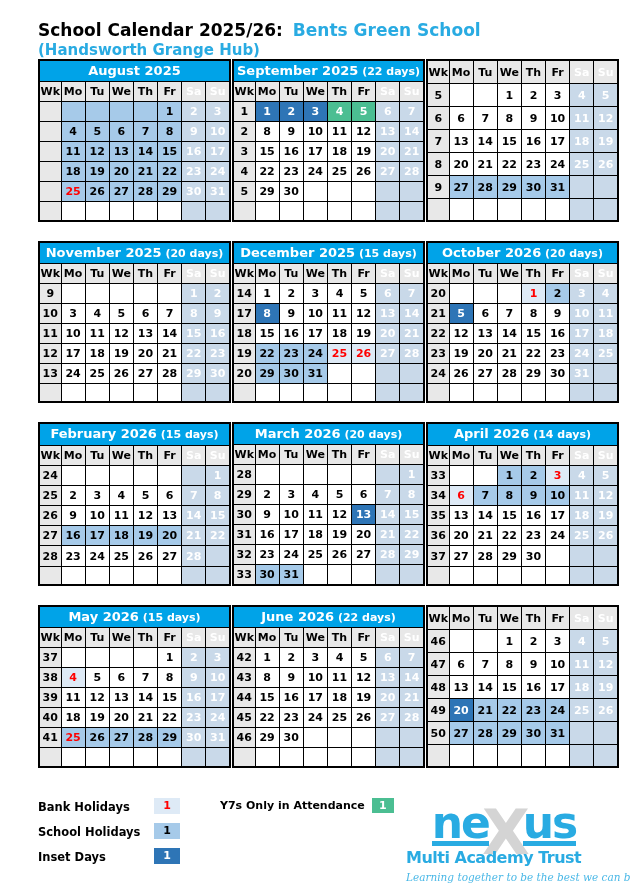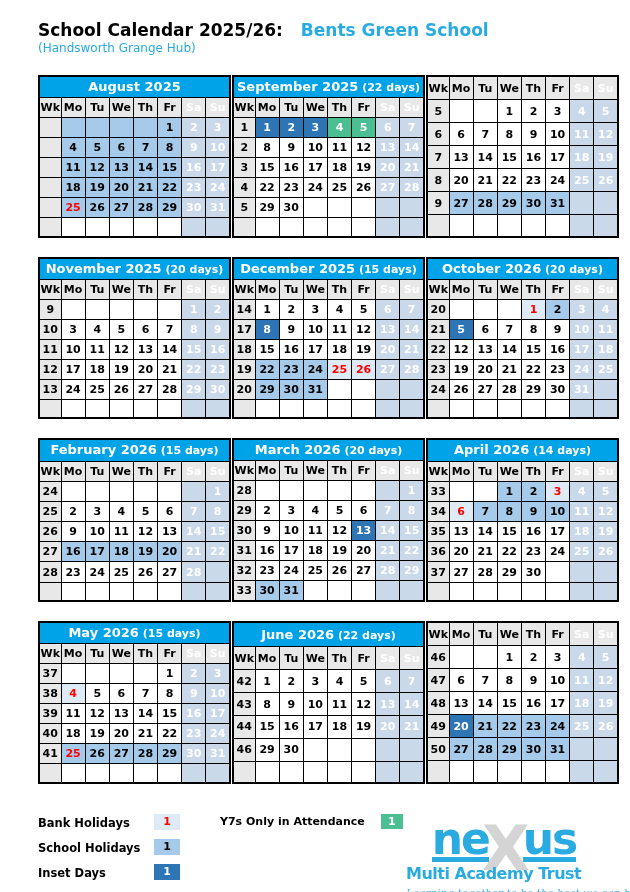--- a/index.html
+++ b/index.html
@@ -8,22 +8,22 @@
     --red:#FF0000; --xgray:#D4D4D4;
   }
   *{margin:0;padding:0;box-sizing:border-box;}
   body{
     width:630px;height:892px;background:#fff;
     font-family:"DejaVu Sans","Liberation Sans",sans-serif;
     padding:20px 28px 0 38px;overflow:hidden;
   }
   .titlebar{font-size:17px;font-weight:bold;line-height:1.2;}
   .t-main{color:#000;}
-  .t-school{color:var(--accent);margin-left:18px;}
-  .t-hub{font-size:12px;font-weight:normal;color:var(--accent);margin-top:1px;margin-bottom:20px;}
+  .t-school{color:var(--accent);margin-left:10px;}
+  .t-hub{font-size:15px;font-weight:bold;color:var(--accent);margin-top:1px;margin-bottom:0;}
   .months{display:grid;grid-template-columns:repeat(3,173px);column-gap:21px;row-gap:19px;}
   table.month{border-collapse:collapse;border:2px solid #000;width:193px;table-layout:fixed;}
   table.month td{border:1px solid #000;text-align:center;font-size:11px;font-weight:bold;
     height:19px;line-height:19px;padding:0;overflow:hidden;}
   col.colwk{width:22px;}
   td.mhead{background:var(--hdr);color:#fff;height:21px;line-height:21px;font-size:12px;font-weight:normal;white-space:nowrap;}
   td.mhead b{font-size:13px;}
   td.wh{background:var(--gray);color:#000;height:17px;line-height:17px;}
   td.whwe{color:#fff;}
   td.wkc{background:var(--gray);color:#000;}
@@ -38,21 +38,21 @@
   .footer{display:flex;margin-top:30px;align-items:flex-start;}
   .legend{width:142px;}
   .lrow{display:flex;justify-content:space-between;align-items:flex-end;margin-bottom:9px;}
   .llabel{font-weight:bold;font-size:11.5px;color:#000;}
   .lswatch{display:inline-block;width:26px;height:16px;line-height:16px;text-align:center;
     font-weight:bold;font-size:11px;flex:0 0 26px;}
   .sw-bank{background:var(--bank);color:var(--red);}
   .sw-school{background:var(--hol);color:#000;}
   .sw-inset{background:var(--inset);color:#fff;}
   .sw-y7{background:var(--y7);color:#fff;}
-  .y7wrap{margin-left:40px;display:flex;align-items:center;gap:16px;}
+  .y7wrap{margin-left:40px;display:flex;align-items:center;gap:7px;}
   .y7wrap .llabel{font-size:11px;}
   .y7wrap .lswatch{width:22px;flex:0 0 22px;height:15px;line-height:15px;}
   .logo{margin-left:auto;text-align:center;margin-top:2px;width:196px;}
   .logo-word{display:flex;justify-content:center;align-items:flex-end;line-height:0.75;}
   .logo-ne,.logo-us{color:var(--accent);font-weight:bold;font-size:44px;letter-spacing:-2px;
     border-bottom:5px solid var(--accent);padding-bottom:2px;}
   .logo-x{color:var(--xgray);font-weight:bold;font-size:62px;margin:0 -7px;transform:translateY(10px);z-index:-1;position:relative;}
   .logo-trust{color:var(--accent);font-weight:bold;font-size:16px;text-align:left;margin-top:2px;letter-spacing:-0.5px;}
   .logo-tagline{color:var(--accent);font-size:10.5px;font-style:italic;margin-top:4px;
     font-family:"DejaVu Serif","Liberation Serif",serif;white-space:nowrap;opacity:0.85;}
@@ -914,20 +914,30 @@
         </tr>
         <tr>
           <td class="wkc">44</td>
           <td class="ct">15</td>
           <td class="ct">16</td>
           <td class="ct">17</td>
           <td class="ct">18</td>
           <td class="ct">19</td>
           <td class="cw">20</td>
           <td class="cw">21</td>
+        </tr>
+        <tr>
+          <td class="wkc">45</td>
+          <td class="ct">22</td>
+          <td class="ct">23</td>
+          <td class="ct">24</td>
+          <td class="ct">25</td>
+          <td class="ct">26</td>
+          <td class="cw">27</td>
+          <td class="cw">28</td>
         </tr>
         <tr>
           <td class="wkc">46</td>
           <td class="ct">29</td>
           <td class="ct">30</td>
           <td class="ce"></td>
           <td class="ce"></td>
           <td class="ce"></td>
           <td class="cw"></td>
           <td class="cw"></td>

